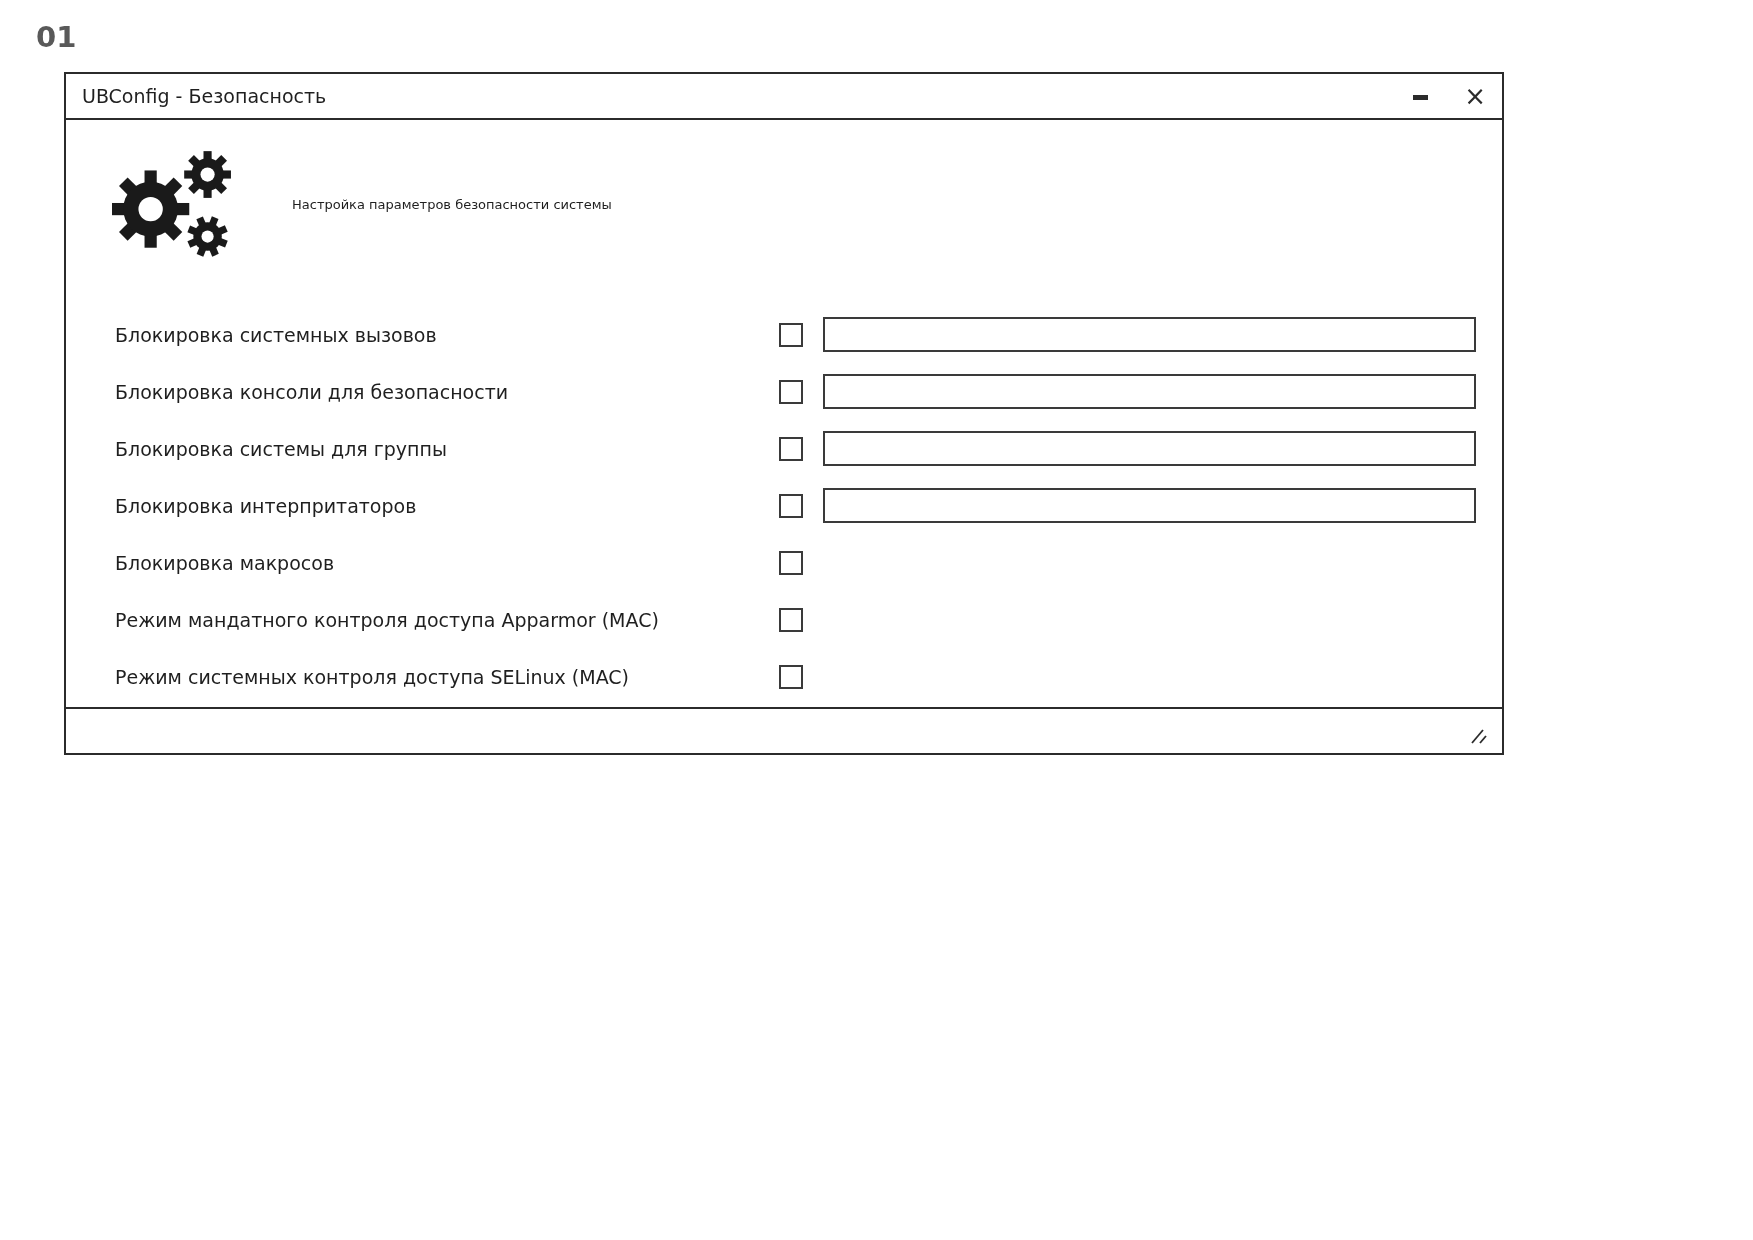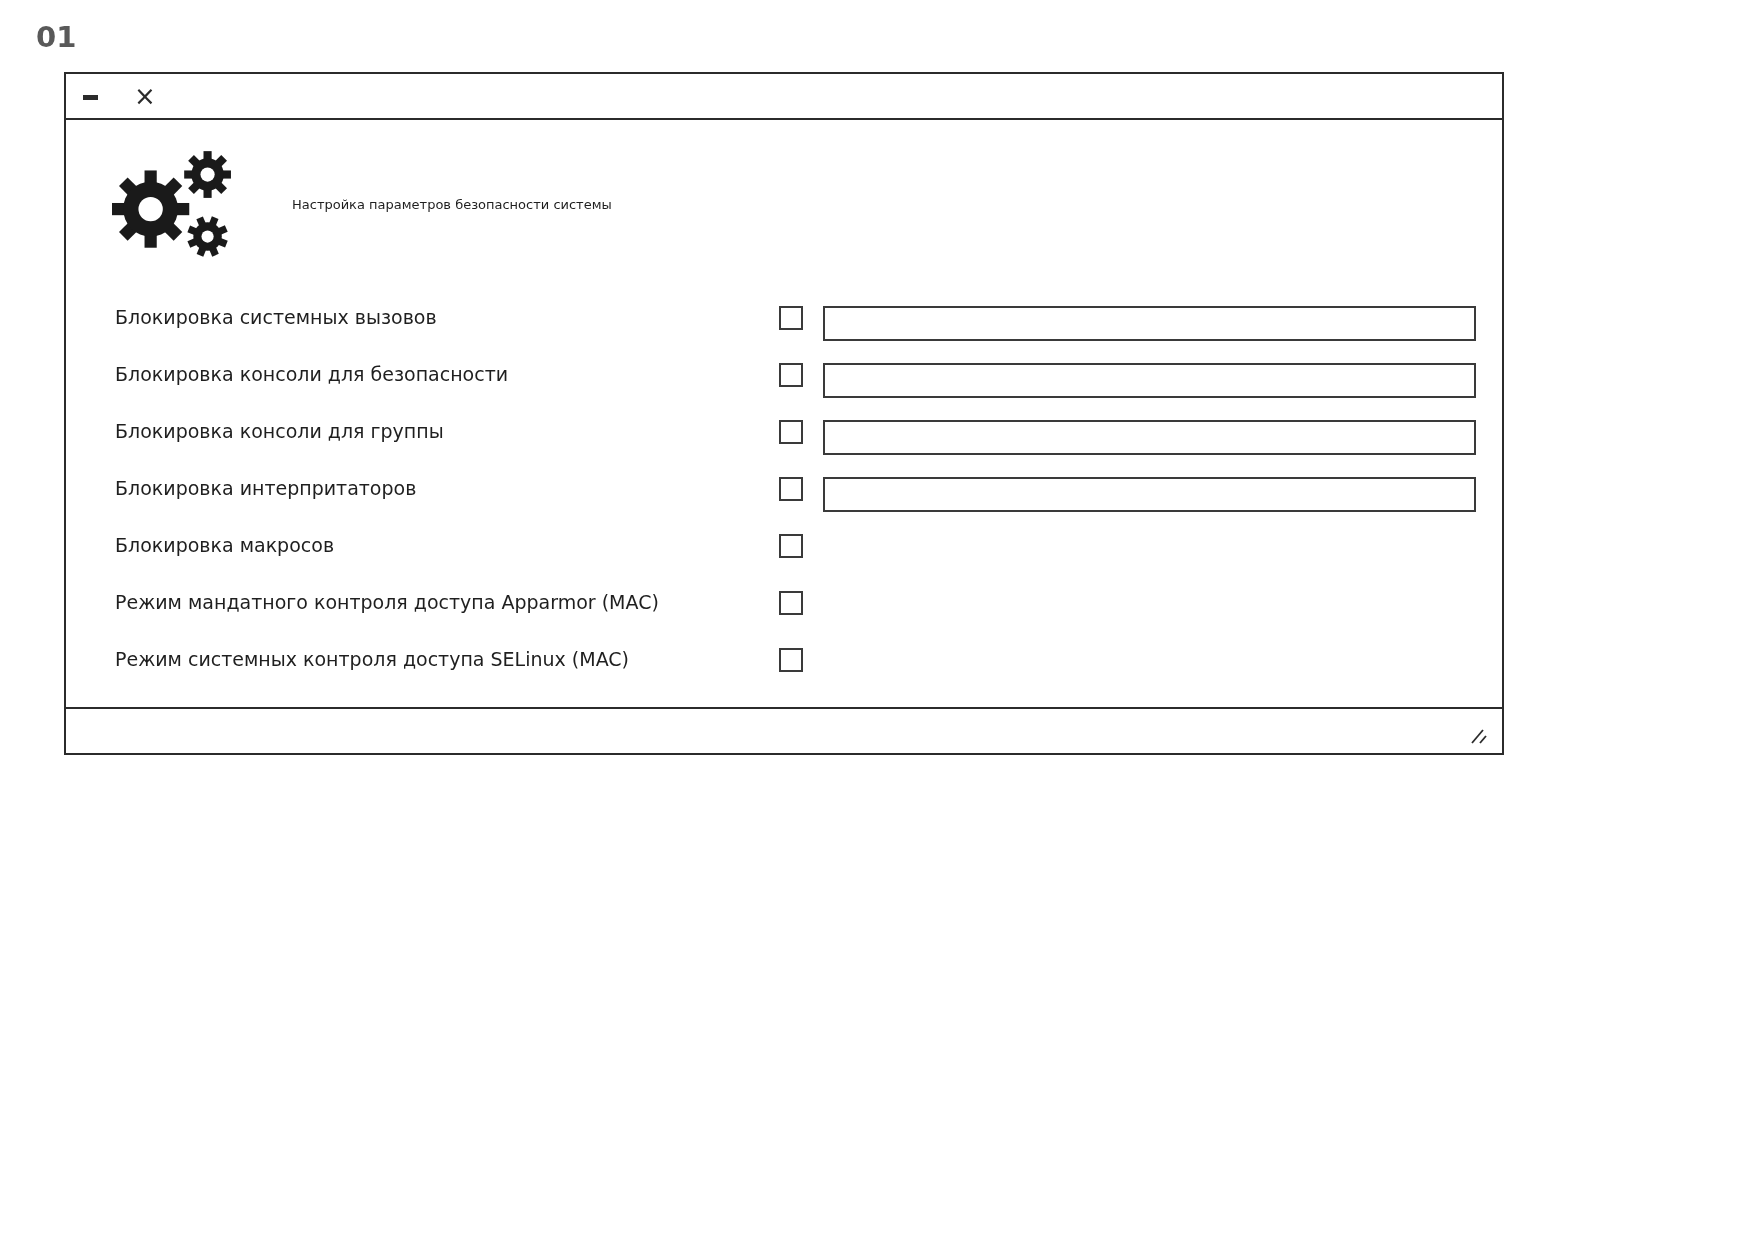--- a/index.html
+++ b/index.html
@@ -85,20 +85,21 @@
   .header-text {
     font-size: 13px;
     margin-left: 58px;
     color: #1f1f1f;
   }
   .form-rows {
     margin-top: 46px;
   }
   .row {
     display: flex;
+    align-items: center;
     height: 57px;
     padding-left: 49px;
     padding-right: 26px;
   }
   .row-label {
     width: 664px;
     flex: 0 0 664px;
     font-size: 19px;
     color: #1f1f1f;
   }
@@ -132,20 +133,21 @@
   }
 </style>
 </head>
 <body>
 
 <div class="slide-number">01</div>
 
 <div class="window">
 
   <div class="titlebar">
+    <div class="titlebar-title">UBConfig - Безопасность</div>
     <div class="titlebar-controls">
       <button class="btn-minimize" title="Minimize"></button>
       <button class="btn-close" title="Close">×</button>
     </div>
   </div>
 
   <div class="content">
 
     <div class="header-row">
       <div class="gears-icon-wrap">
@@ -210,21 +212,21 @@
         <input type="text" class="text-input" value="" style="">
       </div>
 
       <div class="row">
         <div class="row-label">Блокировка консоли для безопасности</div>
         <span class="checkbox" role="checkbox" aria-checked="false"></span>
         <input type="text" class="text-input" value="" style="">
       </div>
 
       <div class="row">
-        <div class="row-label">Блокировка консоли для группы</div>
+        <div class="row-label">Блокировка системы для группы</div>
         <span class="checkbox" role="checkbox" aria-checked="false"></span>
         <input type="text" class="text-input" value="" style="">
       </div>
 
       <div class="row">
         <div class="row-label">Блокировка интерпритаторов</div>
         <span class="checkbox" role="checkbox" aria-checked="false"></span>
         <input type="text" class="text-input" value="" style="">
       </div>
 

